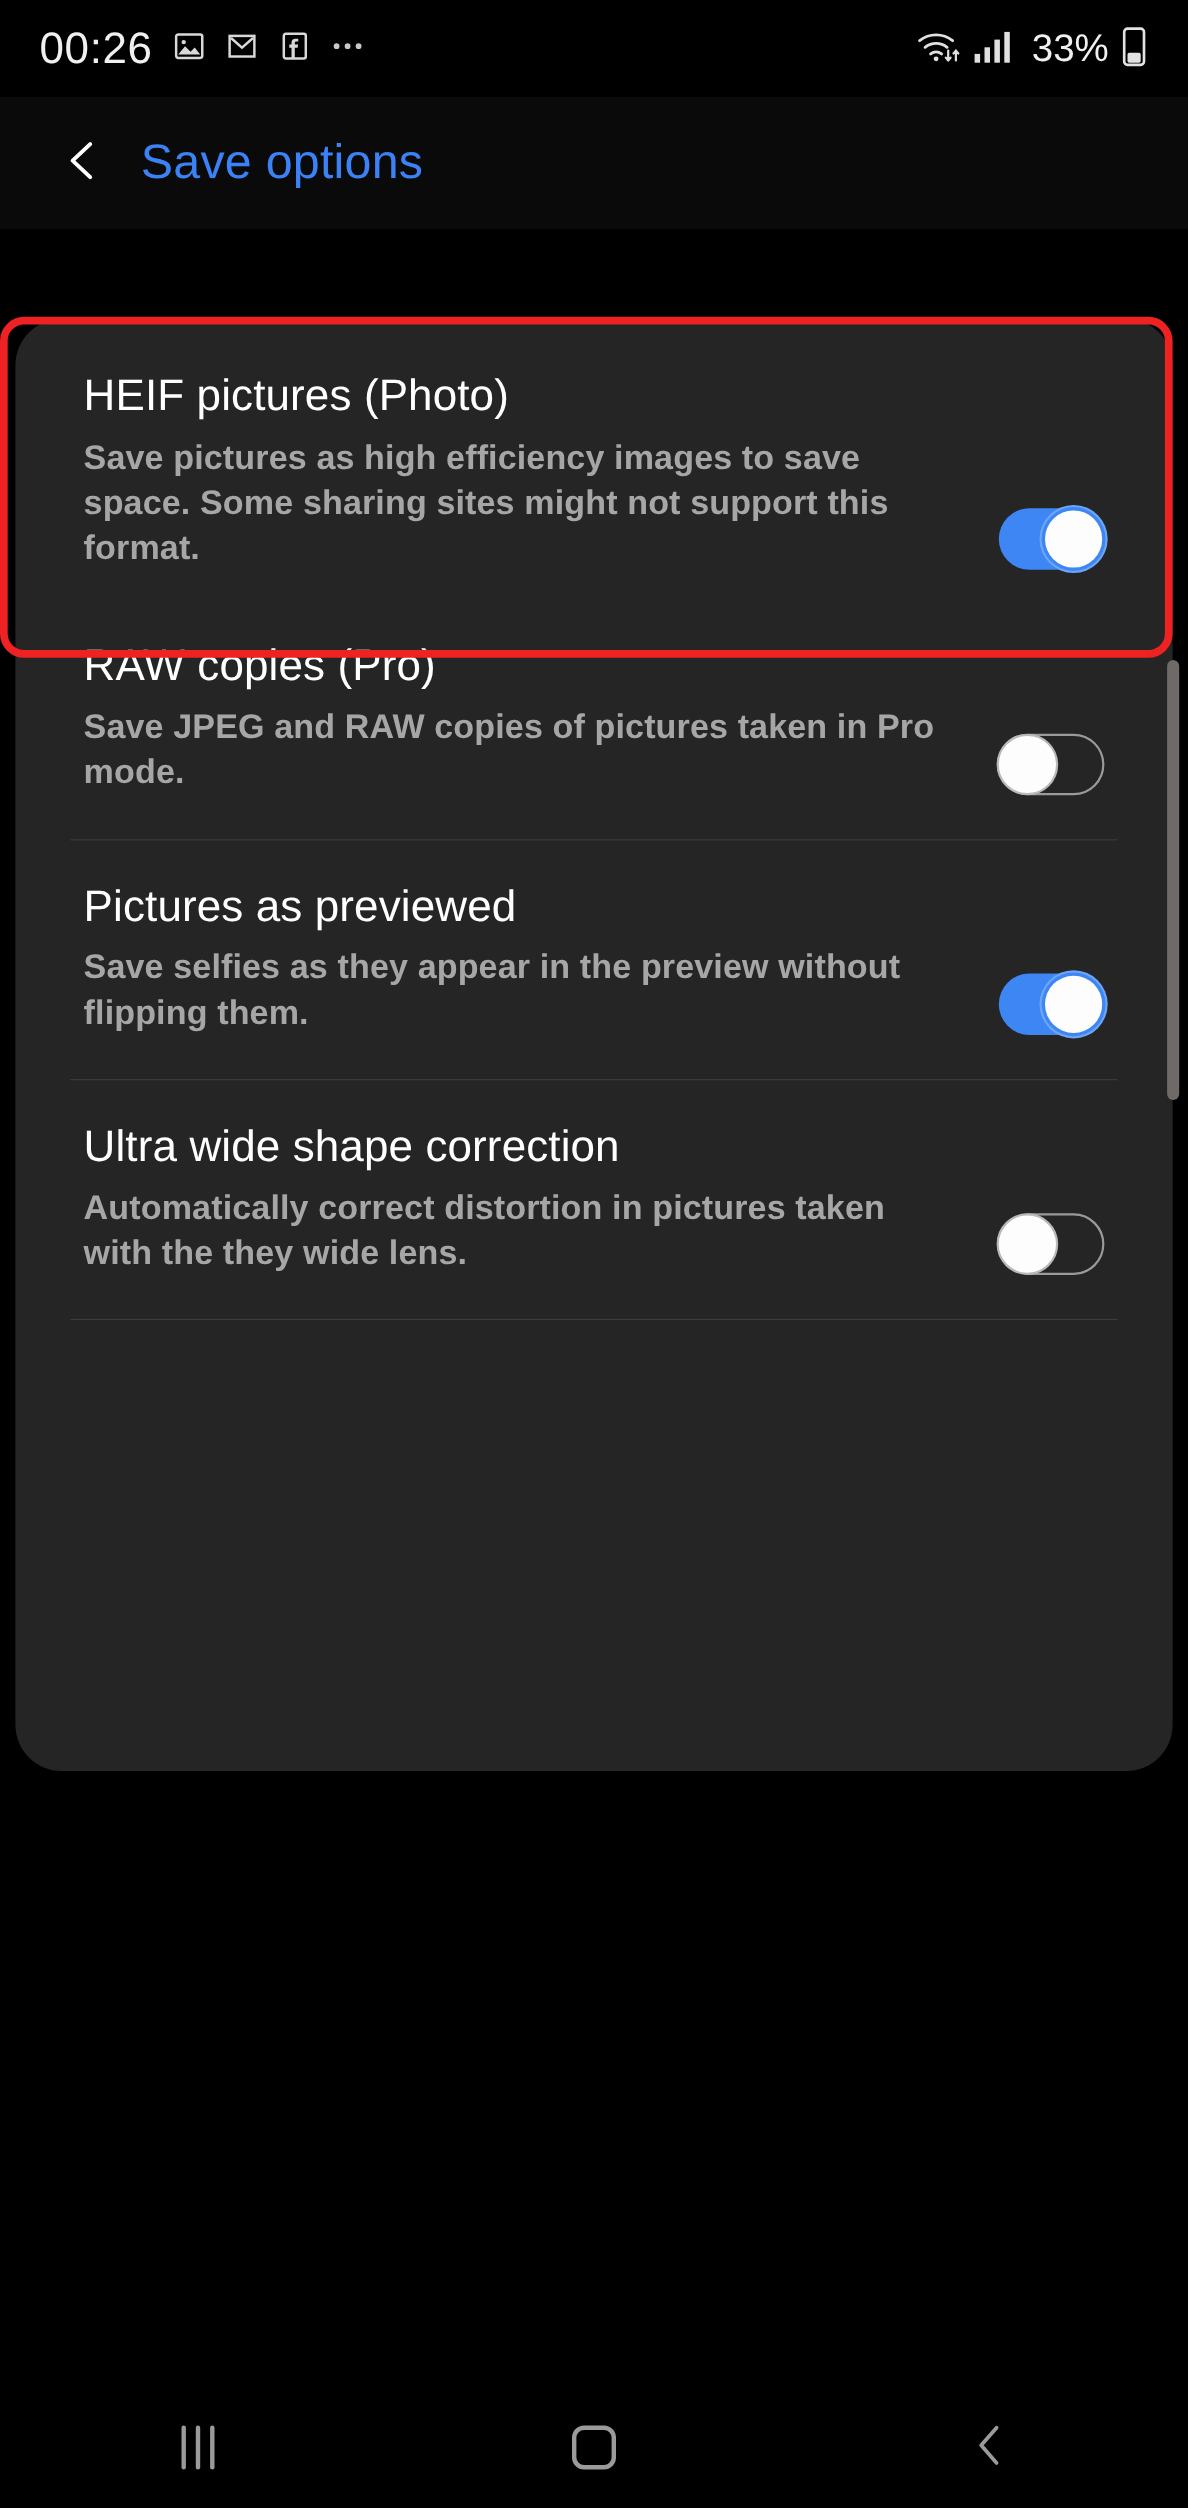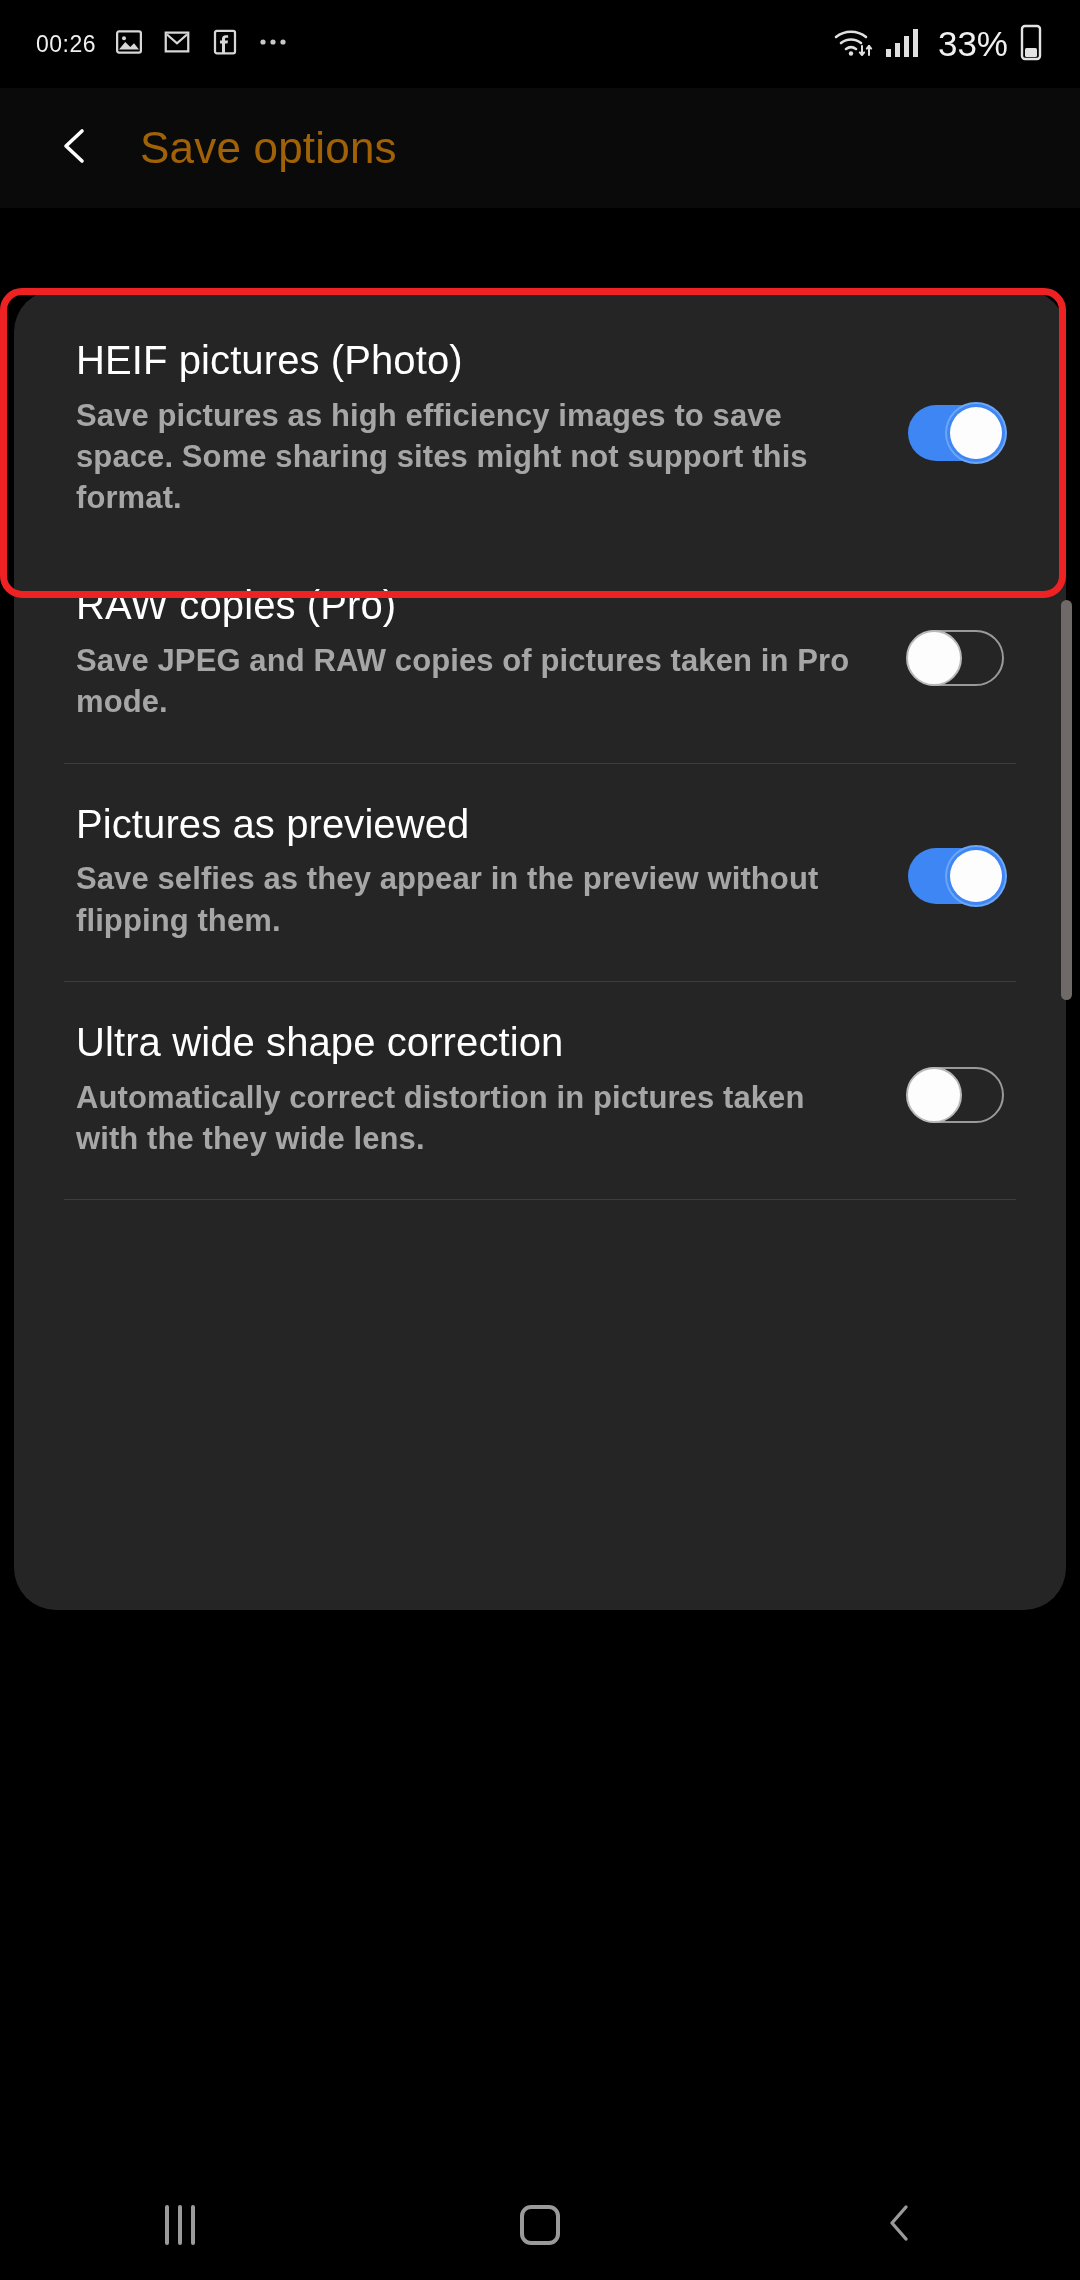--- a/index.html
+++ b/index.html
@@ -10,45 +10,45 @@
     overflow:hidden;
   }
   .phone { position:relative; width:1080px; height:2280px; background:#000; }
 
   
   .statusbar{
     position:absolute; left:0; top:0; width:1080px; height:88px;
     display:flex; align-items:center; background:#000; color:#e9e9e9;
   }
   .sb-left{ display:flex; align-items:center; gap:18px; padding-left:36px; }
-  .sb-time{ font-size:23px; letter-spacing:0.5px; color:#f0f0f0; }
+  .sb-time{ font-size:40px; letter-spacing:0.5px; color:#f0f0f0; }
   .sb-right{ margin-left:auto; display:flex; align-items:center; gap:10px; padding-right:36px; }
   .sb-pct{ font-size:35px; color:#f0f0f0; margin-left:6px; }
   .ico{ display:inline-block; }
 
   
   .header{
     position:absolute; left:0; top:88px; width:1080px; height:120px;
     display:flex; align-items:center; background:#0a0a0a;
   }
   .back-btn{
     width:80px; height:80px; margin-left:36px;
     display:flex; align-items:center; justify-content:center;
   }
   .page-title{
-    font-size:44px; color:#a16207; margin-left:24px; letter-spacing:0.2px;
+    font-size:44px; color:#3b82f6; margin-left:12px; letter-spacing:0.2px;
   }
 
   
   .card{
     position:absolute; left:14px; top:290px; width:1052px; height:1320px;
     background:#252525; border-radius:42px; overflow:hidden;
   }
   .row{
-    position:relative; display:flex; align-items:center;
+    position:relative; display:flex; align-items:flex-end;
     padding:0 62px 0 62px;
   }
   .row-texts{ flex:1; padding-right:28px; }
   .row-title{
     font-size:40px; color:#ffffff; line-height:1.12; letter-spacing:0.1px;
   }
   .row-desc{
     font-size:31px; color:#a6a6a6; line-height:1.33; margin-top:12px;
     letter-spacing:0.1px;
     font-weight:bold;

